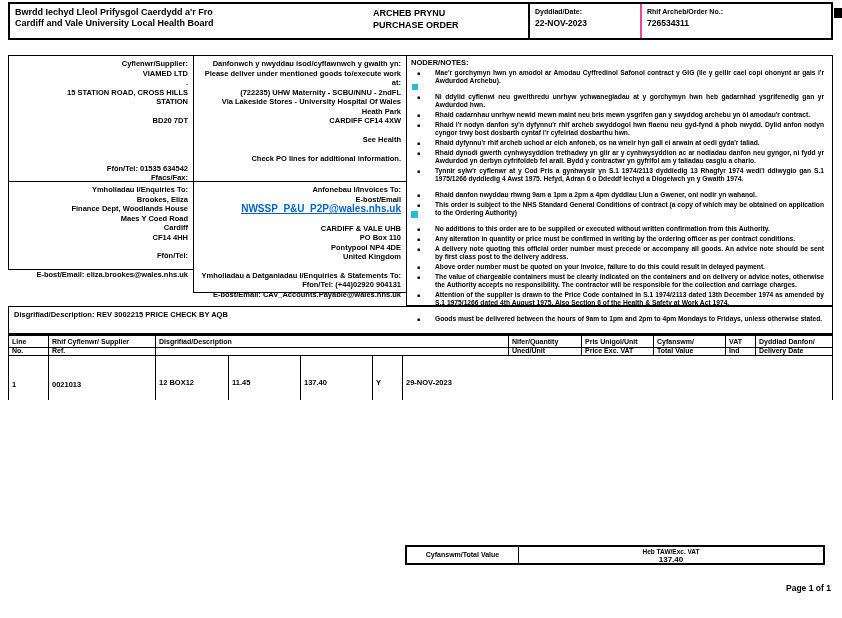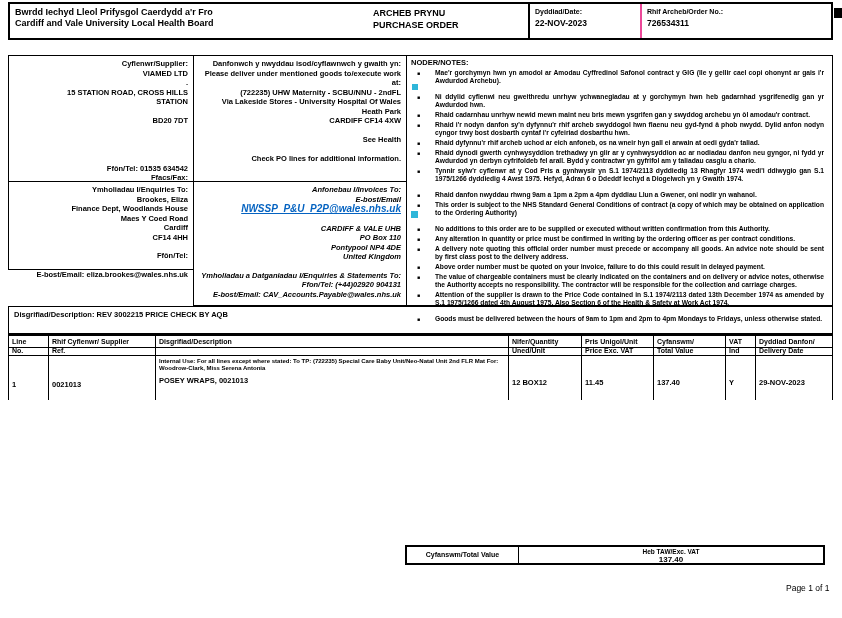--- a/index.html
+++ b/index.html
@@ -19,21 +19,21 @@
   .date-cell{width:112px;border-left:2px solid #000;}
   .order-cell{flex:1;border-left:2px solid #ec4899;}
   .small-label{font-size:7px;font-weight:bold;line-height:9px;}
   .small-value{font-size:8.5px;font-weight:bold;line-height:11px;margin-top:2px;}
   .corner-mark{left:834px;top:8px;width:8px;height:10px;background:#000;}
   
   .panel{box-sizing:border-box;border:1px solid #000;padding:3px 5px;font-size:7.5px;line-height:9.5px;text-align:right;}
   .supplier-box{left:8px;top:55px;width:186px;height:127px;}
   .deliver-box{left:193px;top:55px;width:214px;height:127px;}
   .enquiries-box{left:8px;top:181px;width:186px;height:89px;}
-  .invoices-box{left:193px;top:181px;width:214px;height:125px;font-style:italic;}
+  .invoices-box{left:193px;top:181px;width:214px;height:112px;}
   .panel .lbl{font-weight:bold;}
   .line{min-height:9.5px;font-weight:bold;}
   .mt{margin-top:9px;}
   .email-link{color:#0563C1;text-decoration:underline;font-weight:bold;font-size:10px;}
   
   .notes-box{left:406px;top:55px;width:427px;height:251px;box-sizing:border-box;border:1px solid #000;padding:2px 6px 2px 4px;}
   .notes-title{font-size:7.5px;font-weight:bold;line-height:9px;}
   ul.notes{list-style:none;margin:2px 0 0 0;padding:0 2px 0 0;}
   ul.notes li{
     position:relative;font-size:6.7px;line-height:8px;font-weight:bold;
@@ -60,21 +60,21 @@
   .pad-top-line{padding-top:24px;}
   .internal-note{font-size:6px;line-height:7px;font-weight:bold;}
   .item-desc{font-size:7.5px;font-weight:bold;margin-top:4px;}
   
   .totals-box{left:405px;top:545px;width:420px;height:20px;box-sizing:border-box;border:2px solid #000;display:flex;}
   .totals-label{width:112px;border-right:1px solid #000;box-sizing:border-box;font-size:7px;font-weight:bold;text-align:center;padding-top:4px;}
   .totals-right{flex:1;text-align:center;}
   .totals-vat-label{font-size:6.5px;font-weight:bold;line-height:7px;margin-top:1px;}
   .totals-value{font-size:8px;font-weight:bold;line-height:9px;}
   
-  .page-number{left:786px;top:583px;font-size:8.5px;}
+  .page-number{left:786px;top:583px;font-size:8.5px;font-weight:bold;}
 </style>
 </head>
 <body>
 
 <div class="abs corner-mark"></div>
 
 <div class="abs header-box">
   <div class="hcell org-cell">
     <div class="org-line">Bwrdd Iechyd Lleol Prifysgol Caerdydd a'r Fro</div>
     <div class="org-line">Cardiff and Vale University Local Health Board</div>
@@ -206,24 +206,20 @@
       <div class="th-line">Ind</div>
     </div>
     <div class="tc c7">
       <div class="th-line">Dyddiad Danfon/</div>
       <div class="th-line">Delivery Date</div>
     </div>
   </div>
   <div class="tbody">
     <div class="tc c0 cell-val pad-top-line">1</div>
     <div class="tc c1 cell-val pad-top-line">0021013</div>
-    <div class="tc c2">
-      <div class="internal-note">Internal Use: For all lines except where stated: To TP: (722235) Special Care Baby Unit/Neo-Natal Unit 2nd FLR Mat For: Woodrow-Clark, Miss Serena Antonia</div>
-      <div class="item-desc">POSEY WRAPS, 0021013</div>
-    </div>
     <div class="tc c3 cell-val pad-top">12 BOX12</div>
     <div class="tc c4 cell-val pad-top">11.45</div>
     <div class="tc c5 cell-val pad-top">137.40</div>
     <div class="tc c6 cell-val pad-top">Y</div>
     <div class="tc c7 cell-val pad-top">29-NOV-2023</div>
   </div>
 </div>
 
 <div class="abs totals-box">
   <div class="totals-label">Cyfanswm/Total Value</div>

